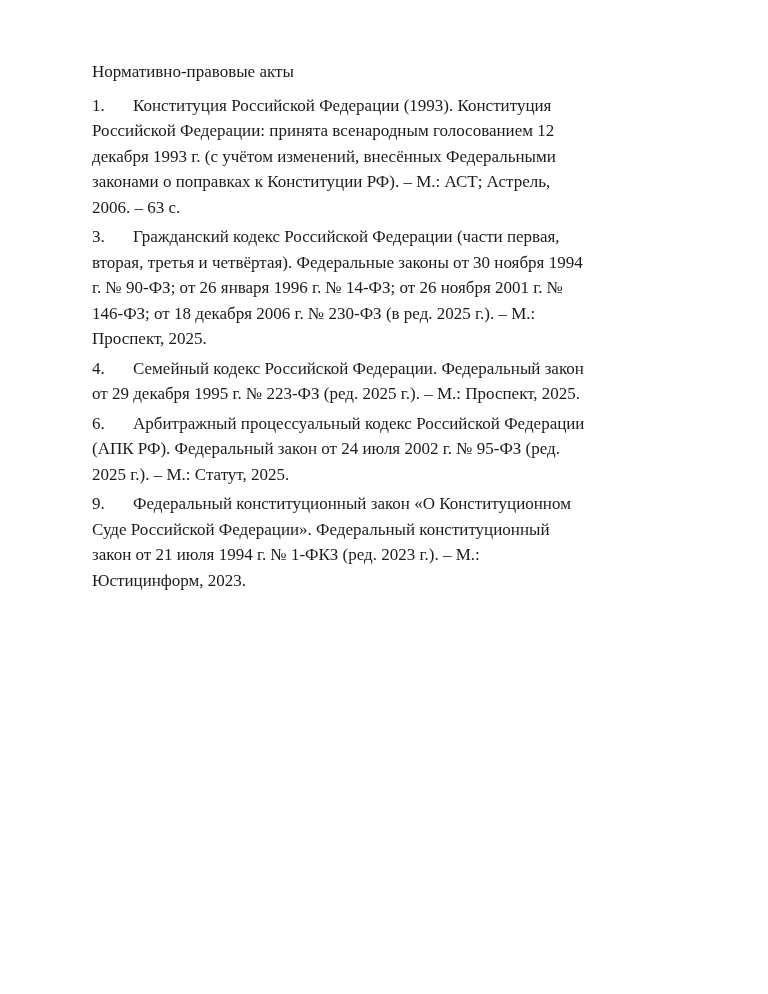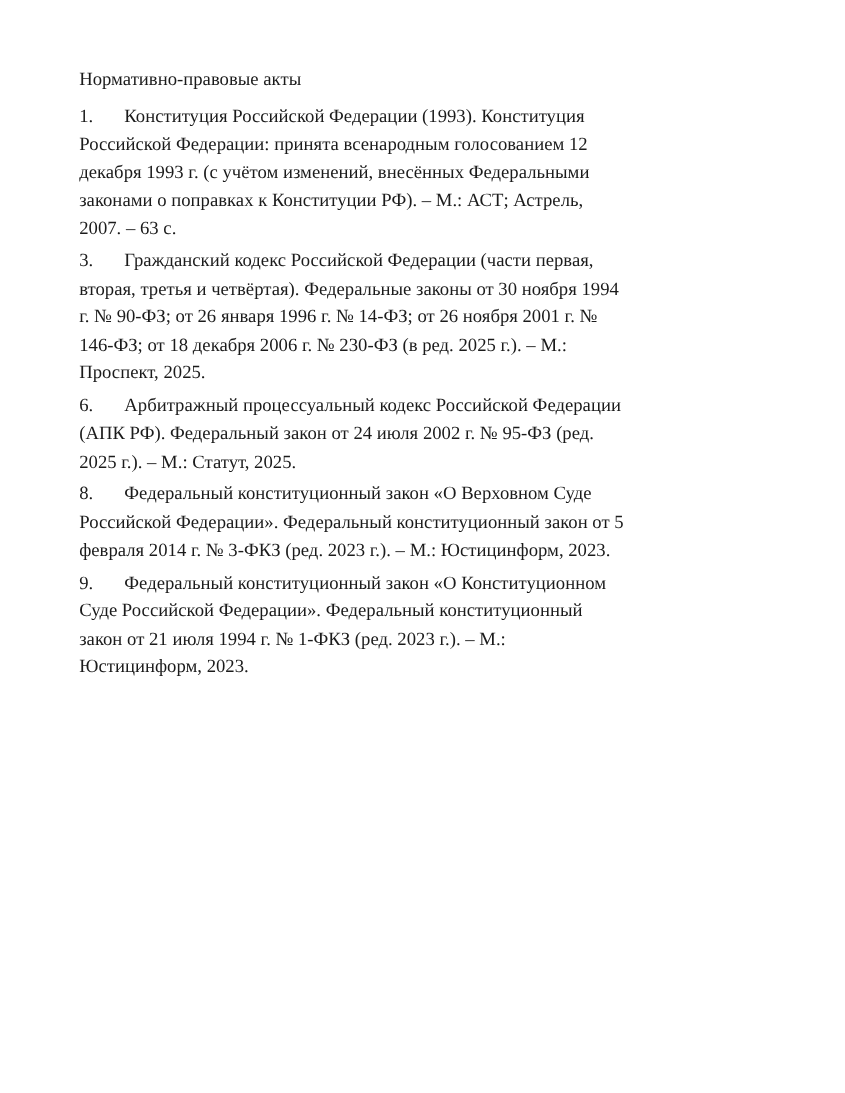--- a/index.html
+++ b/index.html
@@ -9,21 +9,21 @@
   }
   body {
     width: 768px;
     height: 994px;
     overflow: hidden;
   }
   .page {
     box-sizing: border-box;
     width: 768px;
     height: 994px;
-    padding: 59px 32px 0 72px;
+    padding: 59px 32px 0 92px;
     background: #ffffff;
     font-family: "Liberation Serif", "DejaVu Serif", serif;
     font-size: 17px;
     line-height: 25.5px;
     color: #1b1b1b;
   }
   .content {
     width: 624px;
   }
   .heading {
@@ -47,39 +47,38 @@
 <body>
 
 <div class="page">
   <div class="content">
     <p class="heading">Нормативно-правовые акты</p>
     <div id="reference-list">
   <p class="ref-item"><span class="ref-num">1.</span><span class="ref-text">Конституция Российской Федерации (1993). Конституция
 Российской Федерации: принята всенародным голосованием 12
 декабря 1993 г. (с учётом изменений, внесённых Федеральными
 законами о поправках к Конституции РФ). – М.: АСТ; Астрель,
-2007. – 63 с.</span></p>
+2006. – 63 с.</span></p>
 
 
   <p class="ref-item"><span class="ref-num">3.</span><span class="ref-text">Гражданский кодекс Российской Федерации (части первая,
 вторая, третья и четвёртая). Федеральные законы от 30 ноября 1994
 г. № 90-ФЗ; от 26 января 1996 г. № 14-ФЗ; от 26 ноября 2001 г. №
 146-ФЗ; от 18 декабря 2006 г. № 230-ФЗ (в ред. 2025 г.). – М.:
 Проспект, 2025.</span></p>
 
+  <p class="ref-item"><span class="ref-num">4.</span><span class="ref-text">Семейный кодекс Российской Федерации. Федеральный закон
+от 29 декабря 1995 г. № 223-ФЗ (ред. 2025 г.). – М.: Проспект, 2025.</span></p>
 
 
   <p class="ref-item"><span class="ref-num">6.</span><span class="ref-text">Арбитражный процессуальный кодекс Российской Федерации
 (АПК РФ). Федеральный закон от 24 июля 2002 г. № 95-ФЗ (ред.
 2025 г.). – М.: Статут, 2025.</span></p>
 
 
-  <p class="ref-item"><span class="ref-num">8.</span><span class="ref-text">Федеральный конституционный закон «О Верховном Суде
-Российской Федерации». Федеральный конституционный закон от 5
-февраля 2014 г. № 3-ФКЗ (ред. 2023 г.). – М.: Юстицинформ, 2023.</span></p>
 
   <p class="ref-item"><span class="ref-num">9.</span><span class="ref-text">Федеральный конституционный закон «О Конституционном
 Суде Российской Федерации». Федеральный конституционный
 закон от 21 июля 1994 г. № 1-ФКЗ (ред. 2023 г.). – М.:
 Юстицинформ, 2023.</span></p>
 </div>
   </div>
 </div>
 
 </body></html>

